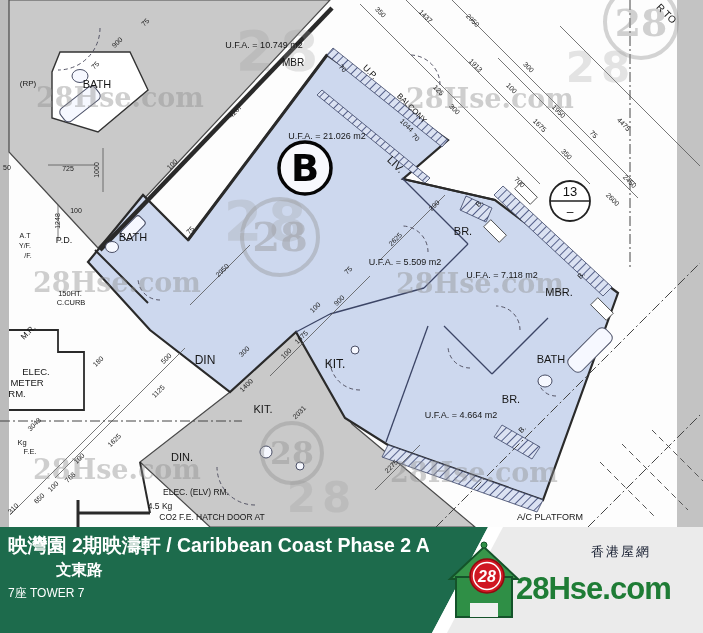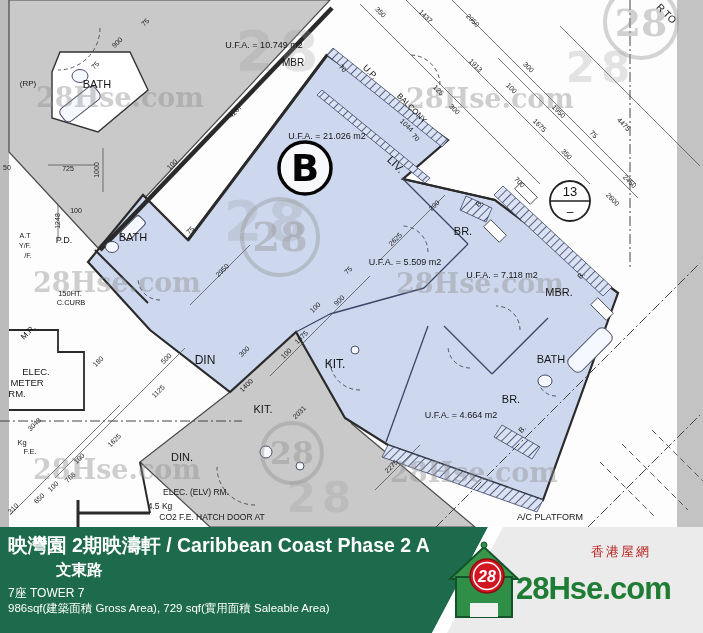--- a/index.html
+++ b/index.html
@@ -43,21 +43,21 @@
   
   #footer{position:absolute;left:0;top:527px;width:703px;height:106px;}
   #footer svg{position:absolute;left:0;top:0;}
   .ftxt{position:absolute;color:#fff;white-space:nowrap;}
   .f-title{left:8px;top:5px;width:421px;overflow:hidden;font-size:19.5px;font-weight:bold;}
   .f-street{left:8px;top:33px;font-size:15.5px;font-weight:bold;margin-left:48px;}
   .f-tower{left:8px;top:58px;font-size:12px;}
   .f-area{left:8px;top:74px;font-size:11.5px;}
   .brand-name{position:absolute;left:516px;top:44px;font-size:31px;font-weight:bold;
               color:var(--brand-green);letter-spacing:-1px;white-space:nowrap;}
-  .brand-tagline{position:absolute;left:591px;top:16px;font-size:13px;color:#b91c1c;
+  .brand-tagline{position:absolute;left:591px;top:16px;font-size:13px;color:#0f172a;
                  letter-spacing:2px;white-space:nowrap;}
 </style>
 </head>
 <body>
 
 <div id="stage">
 
   <svg id="plan-svg" width="703" height="527" viewBox="0 0 703 527">
     <defs>
       <pattern id="hatch" width="6" height="6" patternUnits="userSpaceOnUse" patternTransform="rotate(45)">
@@ -297,17 +297,16 @@
         <rect x="456" y="50" width="56" height="40" fill="#2f8f46" stroke="#14532a" stroke-width="2"></rect>
         <rect x="470" y="76" width="28" height="14" fill="#f0f0f0"></rect>
         <circle cx="487" cy="49" r="17" fill="var(--badge-red)" stroke="#8f0a10" stroke-width="1.5"></circle>
         <circle cx="487" cy="49" r="13.5" fill="none" stroke="#ffffff" stroke-width="1.5"></circle>
         <text x="487" y="55" text-anchor="middle" font-size="16" font-weight="bold" font-style="italic" fill="#ffffff" font-family="Liberation Sans, sans-serif">28</text>
       </g>
     </svg>
     <div class="ftxt f-title">映灣園 2期映濤軒 / Caribbean Coast Phase 2 Al</div>
     <div class="ftxt f-street">文東路</div>
     <div class="ftxt f-tower">7座   TOWER 7</div>
-    <div class="ftxt f-area">986sqf(建築面積 Gross Area), 729 sqf(實用面積 Saleable Area)</div>
     <div class="brand-name">28Hse.com</div>
     <div class="brand-tagline">香港屋網</div>
   </div>
 </div>
 
 </body></html>

